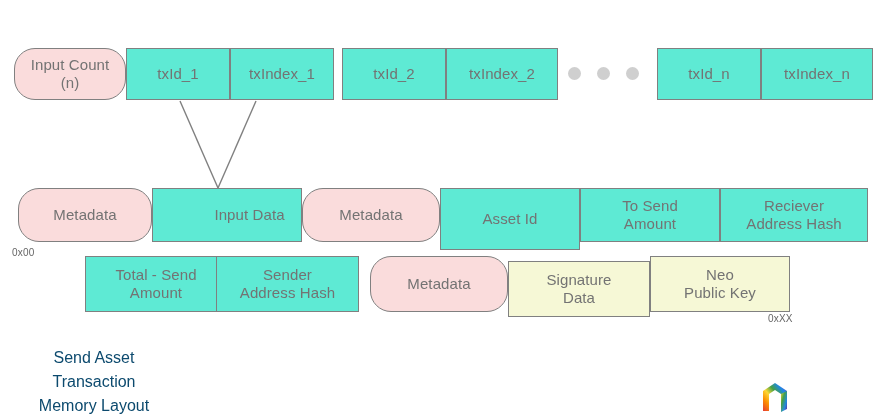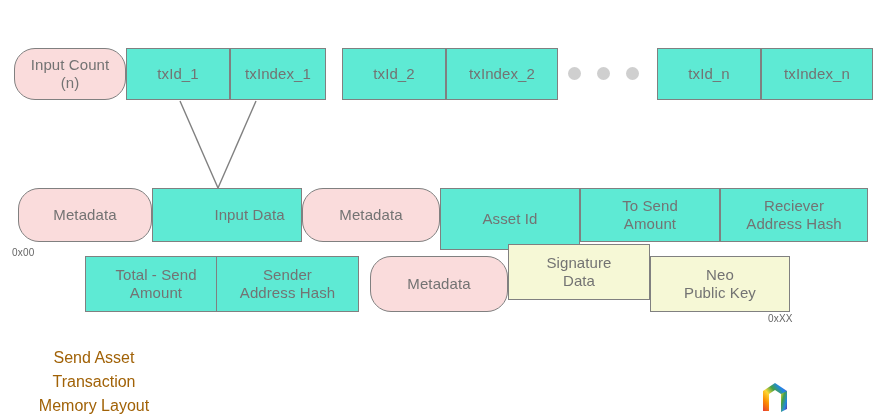--- a/index.html
+++ b/index.html
@@ -56,21 +56,21 @@
     font-size: 10px;
     color: #666666;
     letter-spacing: 0.2px;
     white-space: nowrap;
   }
 
   .caption {
     position: absolute;
     font-size: 16px;
     line-height: 24px;
-    color: #a16207;
+    color: #0c4a6e;
     text-align: center;
     white-space: pre-line;
   }
 
   #connector {
     position: absolute;
     left: 0; top: 0;
     width: 876px;
     height: 420px;
     pointer-events: none;
@@ -85,21 +85,21 @@
   }
 </style>
 </head>
 <body>
 
 <div id="canvas">
 
   <div class="cell fill-pink" style="left:14px;  top:48px;  width:112px; height:52px;">Input Count
 (n)</div>
   <div class="cell fill-blue" style="left:126px; top:48px;  width:104px; height:52px;">txId_1</div>
-  <div class="cell fill-blue" style="left:230px; top:48px;  width:96px; height:52px;">txIndex_1</div>
+  <div class="cell fill-blue" style="left:230px; top:48px;  width:104px; height:52px;">txIndex_1</div>
   <div class="cell fill-blue" style="left:342px; top:48px;  width:104px; height:52px;">txId_2</div>
   <div class="cell fill-blue" style="left:446px; top:48px;  width:112px; height:52px;">txIndex_2</div>
 
   <div class="dots" style="left:568px; top:67px;">
     <span class="dot"></span>
     <span class="dot"></span>
     <span class="dot"></span>
   </div>
 
   <div class="cell fill-blue" style="left:657px; top:48px;  width:104px; height:52px;">txId_n</div>
@@ -117,21 +117,21 @@
   <div class="cell fill-blue" style="left:580px; top:188px; width:140px; height:54px;">To Send
 Amount</div>
   <div class="cell fill-blue" style="left:720px; top:188px; width:148px; height:54px;">Reciever
 Address Hash</div>
 
   <div class="cell fill-blue" style="left:85px;  top:256px; width:142px; height:56px;">Total - Send
 Amount</div>
   <div class="cell fill-blue" style="left:216px; top:256px; width:143px; height:56px;">Sender
 Address Hash</div>
   <div class="cell fill-pink" style="left:370px; top:256px; width:138px; height:56px;">Metadata</div>
-  <div class="cell fill-yellow" style="left:508px; top:244px; width:142px; height:56px;">Signature
+  <div class="cell fill-yellow" style="left:508px; top:261px; width:142px; height:56px;">Signature
 Data</div>
   <div class="cell fill-yellow" style="left:650px; top:256px; width:140px; height:56px;">Neo
 Public Key</div>
 
   <div class="addr-label" style="left:12px; top:247px;">0x00</div>
   <div class="addr-label" style="left:768px; top:313px;">0xXX</div>
 
   <div class="caption" style="left:14px; top:346px; width:160px;">Send Asset
 Transaction
 Memory Layout</div>

